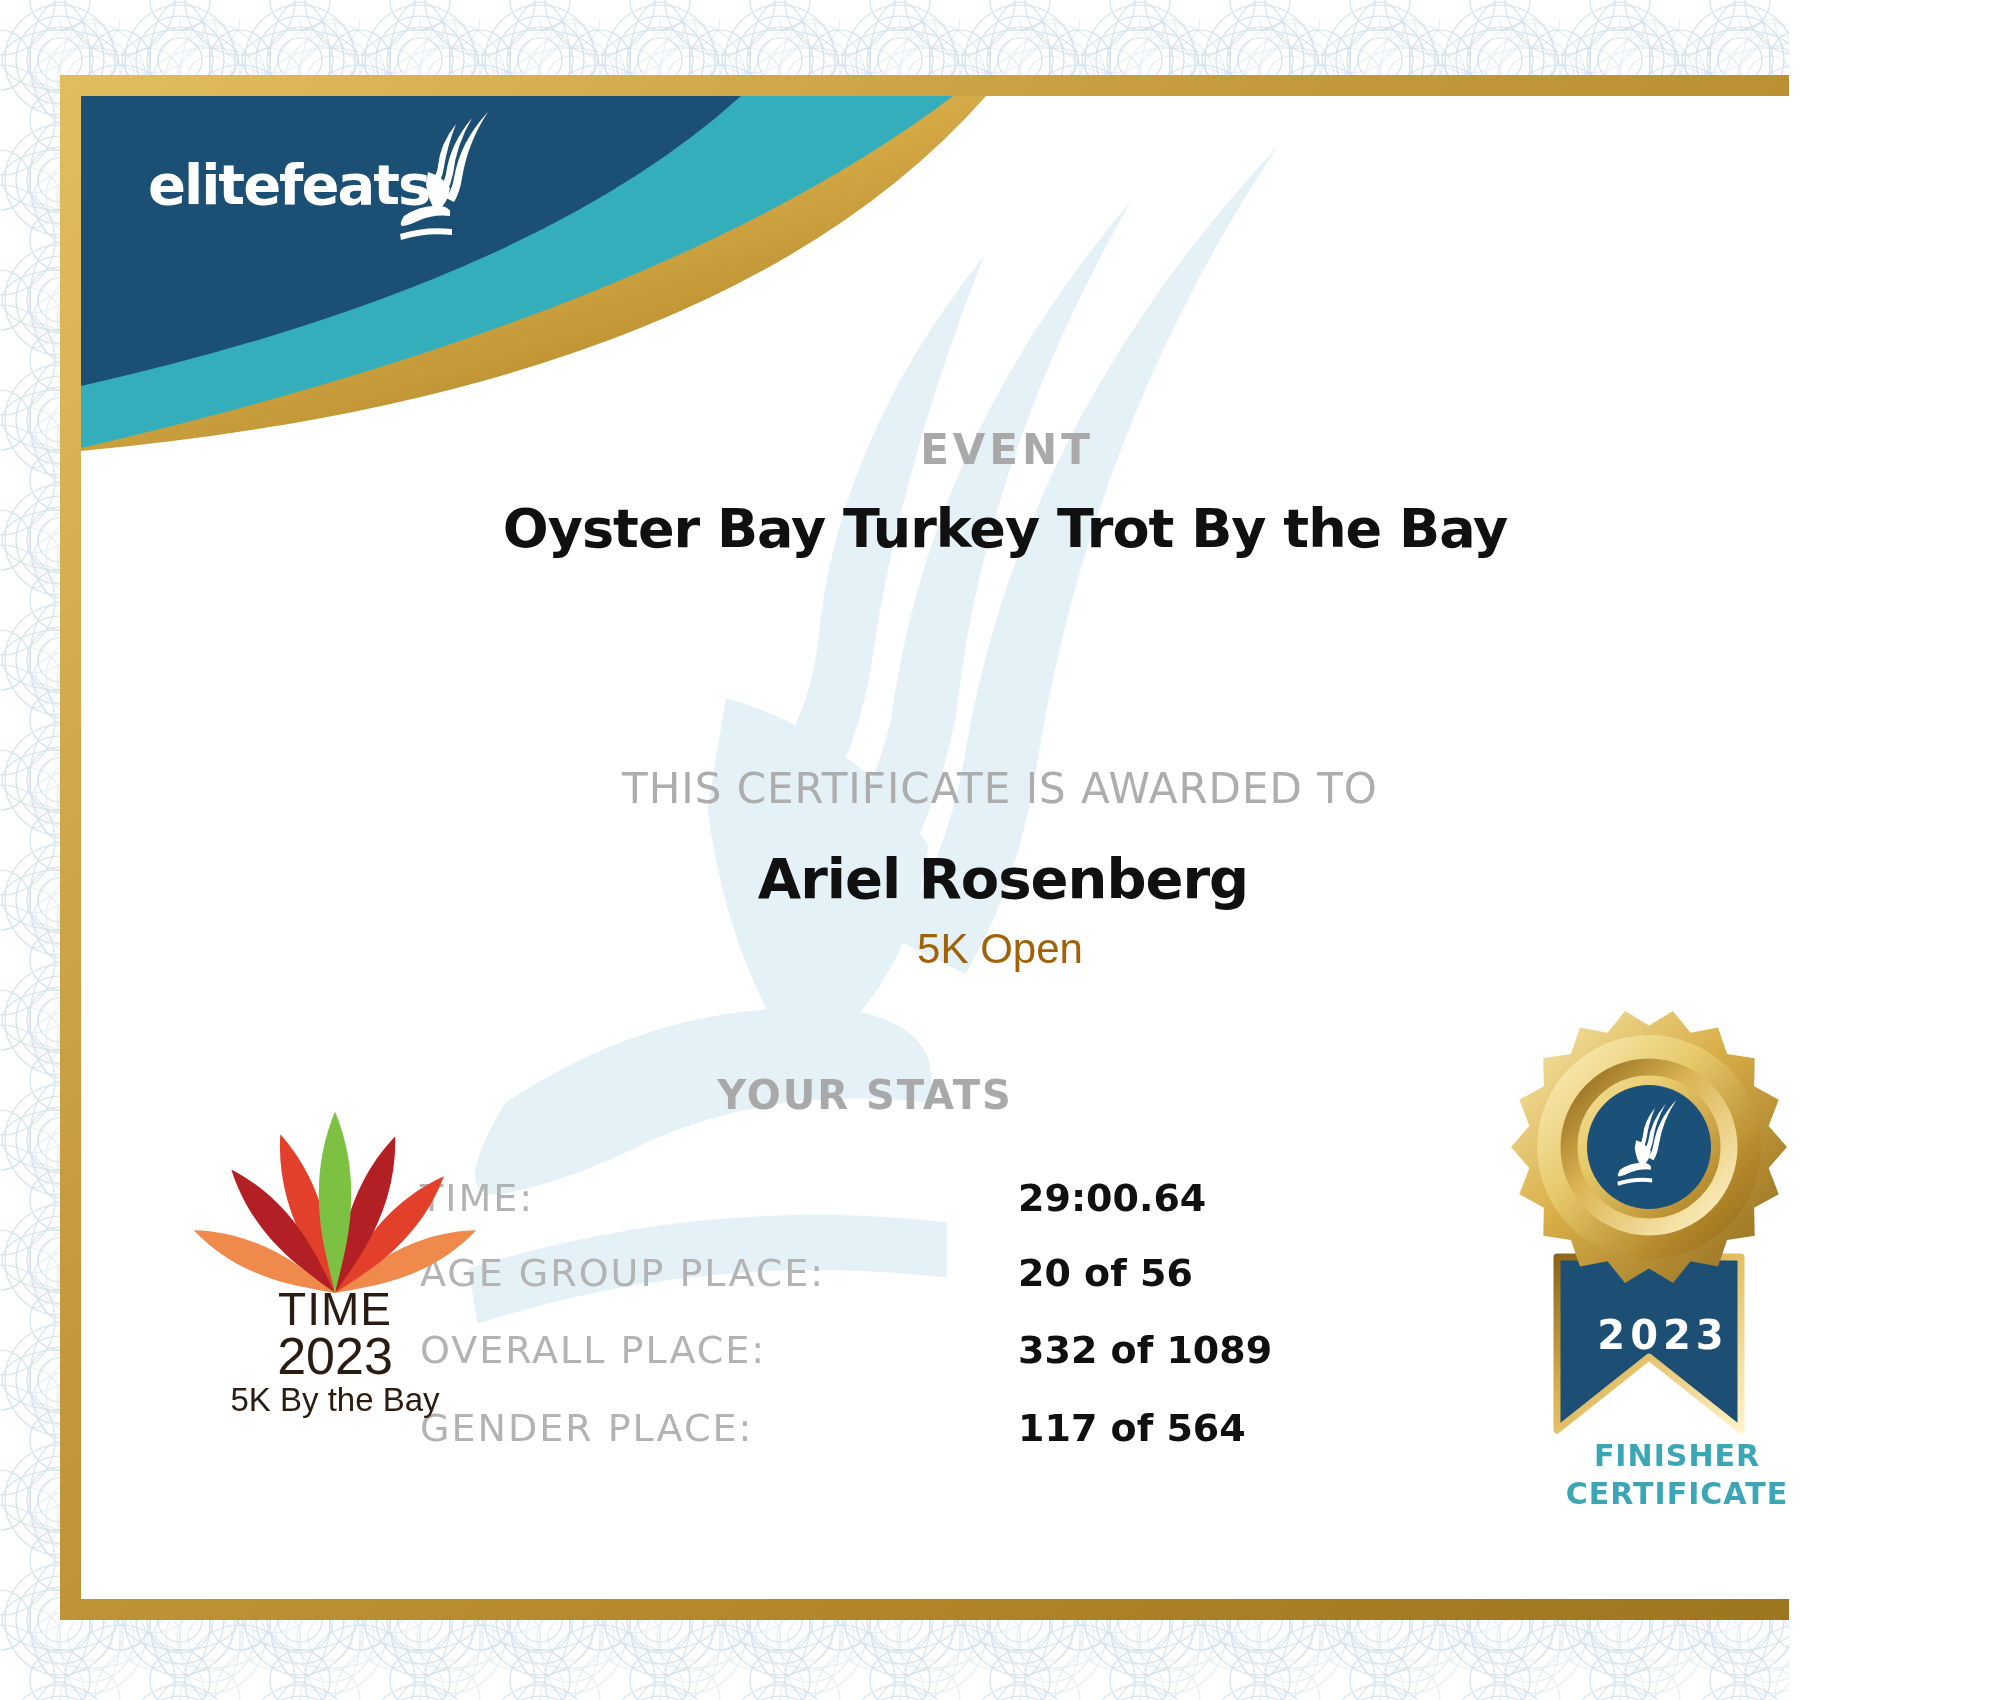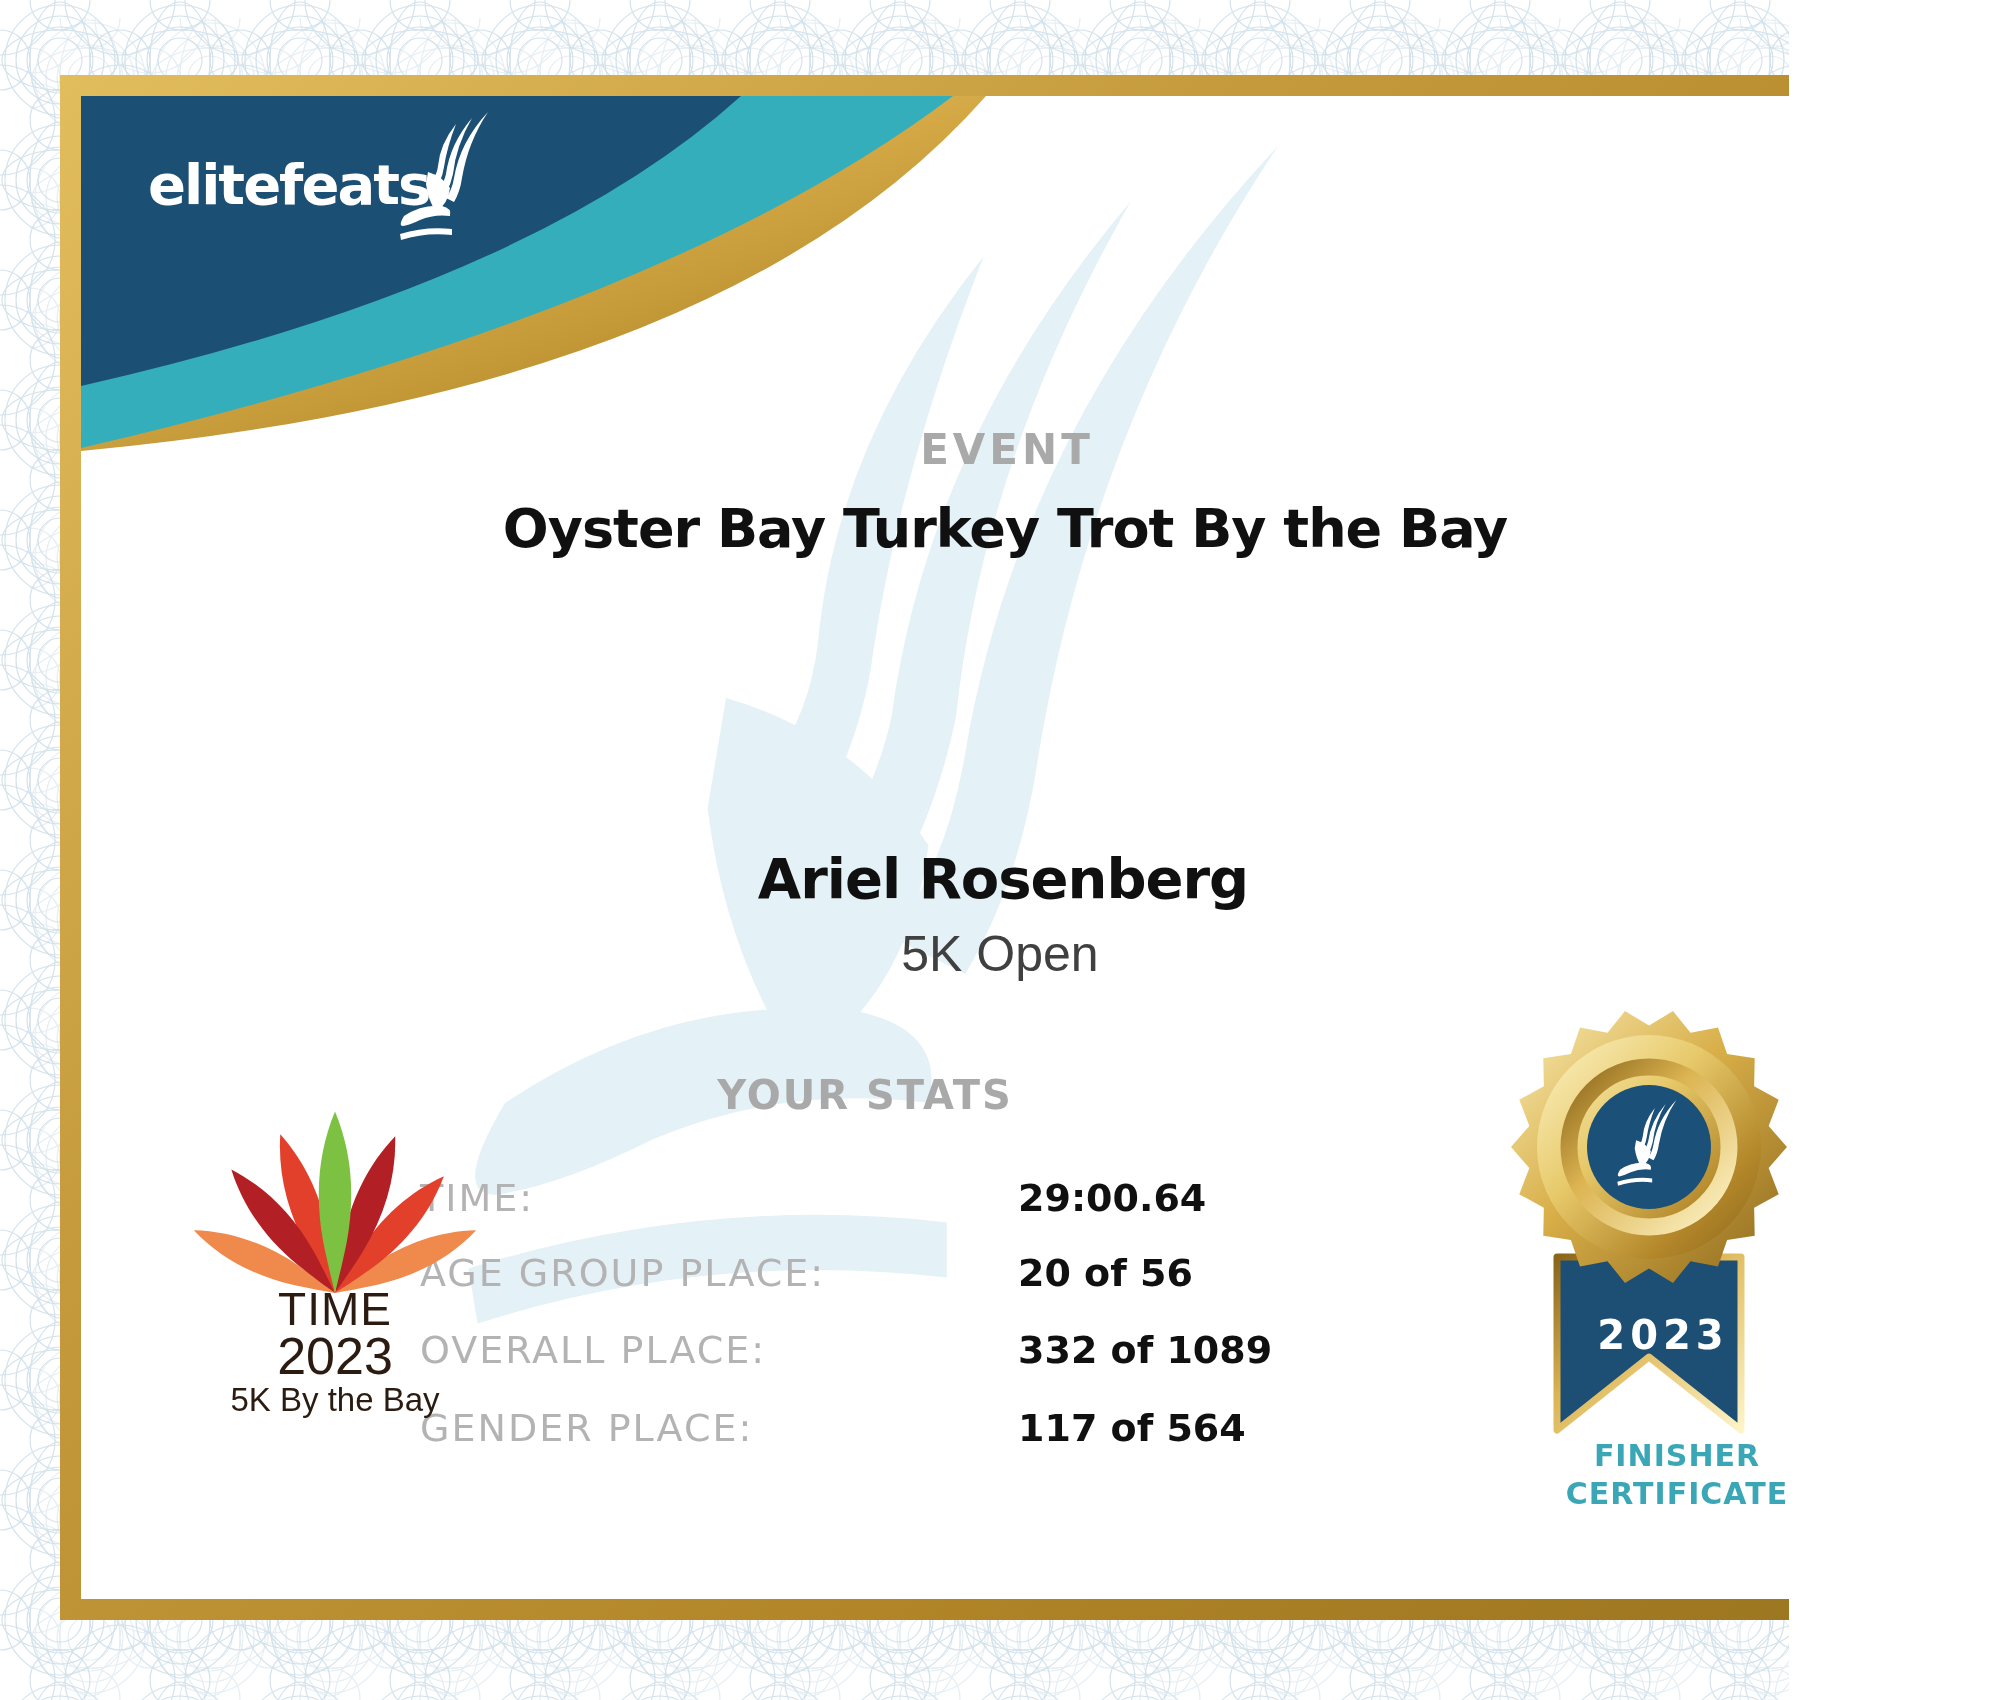--- a/index.html
+++ b/index.html
@@ -17,21 +17,21 @@
          background:linear-gradient(135deg,#e2bd5e 0%,#c49a3c 35%,#b08427 70%,#9a7420 100%);}
   .frame-inner{position:absolute;left:21px;top:21px;right:21px;bottom:21px;background:#ffffff;}
   
   .ctext{position:absolute;transform:translateX(-50%);white-space:nowrap;}
   .round{font-family:"DejaVu Sans",sans-serif;}
   .label-gray{color:var(--gray);font-weight:bold;}
   .event-label{font-size:42px;letter-spacing:4px;}
   .event-title{font-size:54px;font-weight:bold;color:var(--ink);letter-spacing:-1px;}
   .awarded-label{font-size:42px;letter-spacing:1px;color:#adadad;font-weight:500;}
   .recipient{font-size:56px;font-weight:bold;color:var(--ink);letter-spacing:-1px;}
-  .division{font-size:50px;color:#404040;font-family:"Liberation Sans",sans-serif;}
+  .division{font-size:42px;color:#a16207;font-family:"Liberation Sans",sans-serif;}
   .stats-heading{font-size:40px;letter-spacing:2px;}
   .stat-row{position:absolute;left:420px;width:900px;display:flex;align-items:baseline;}
   .stat-label{width:568px;text-align:left;font-size:38px;letter-spacing:2px;color:#b3b3b3;
               font-weight:500;font-family:"DejaVu Sans",sans-serif;}
   .stat-value{margin-left:30px;font-size:38px;font-weight:bold;color:var(--ink);
               font-family:"DejaVu Sans",sans-serif;text-align:right;}
   .brand-text{font-size:56px;font-weight:bold;color:#ffffff;letter-spacing:-2px;
               font-family:"DejaVu Sans",sans-serif;}
   .obtt{color:var(--brown);text-align:center;}
   .badge-year{font-size:40px;font-weight:bold;color:#ffffff;letter-spacing:5px;
@@ -117,20 +117,21 @@
   </svg>
 
   <div class="abs brand-text" style="left:148px;top:152px">elitefeats</div>
   <svg class="abs" style="left:398px;top:112px;color:#ffffff" width="100" height="140" viewBox="0 0 100 140">
     <use href="#wingfoot" fill="currentColor"></use>
   </svg>
 
   <div class="ctext round label-gray event-label" style="left:1007px;top:425px">EVENT</div>
   <div class="ctext round event-title" style="left:1005px;top:497px">Oyster Bay Turkey Trot By the Bay</div>
 
+  <div class="ctext round awarded-label" style="left:1000px;top:764px">THIS CERTIFICATE IS AWARDED TO</div>
   <div class="ctext round recipient" style="left:1003px;top:846px">Ariel Rosenberg</div>
   <div class="ctext division" style="left:1000px;top:925px">5K Open</div>
 
   <div class="ctext round label-gray stats-heading" style="left:865px;top:1072px">YOUR STATS</div>
 
   <div class="stat-row" style="top:1176px">
     <div class="stat-label">TIME:</div>
     <div class="stat-value">29:00.64</div>
   </div>
   <div class="stat-row" style="top:1251px">

